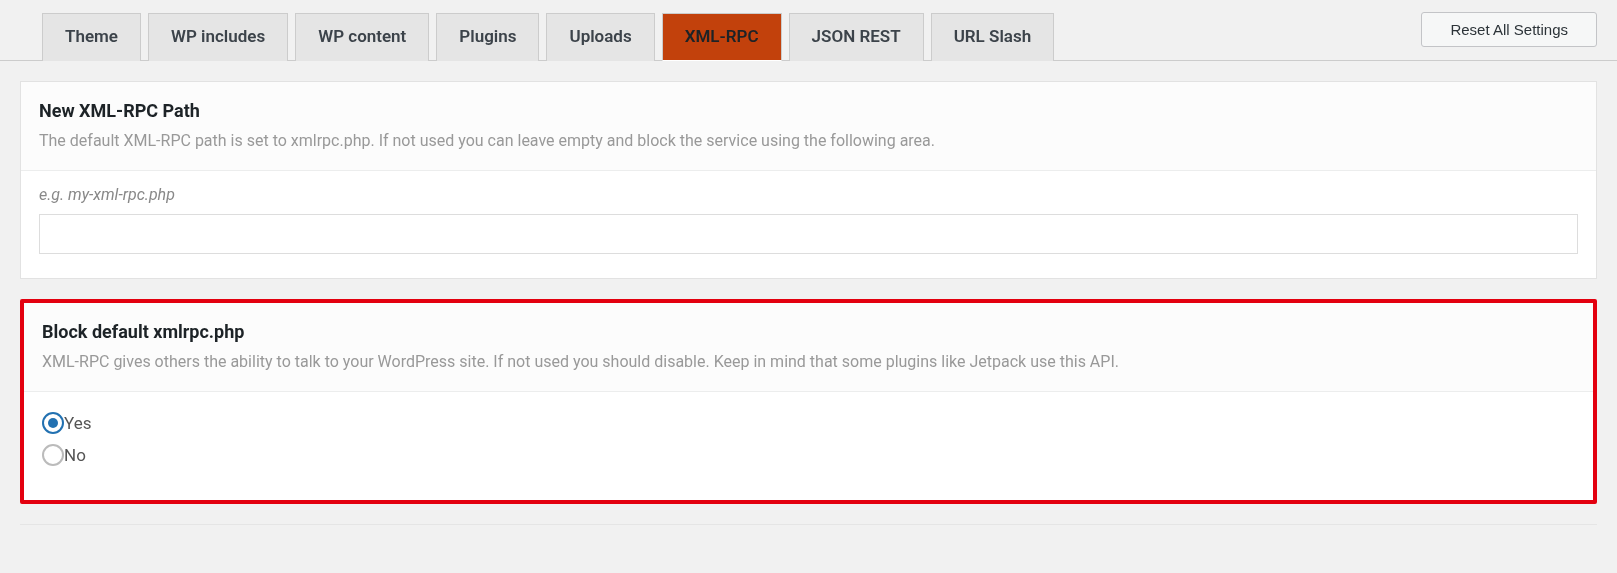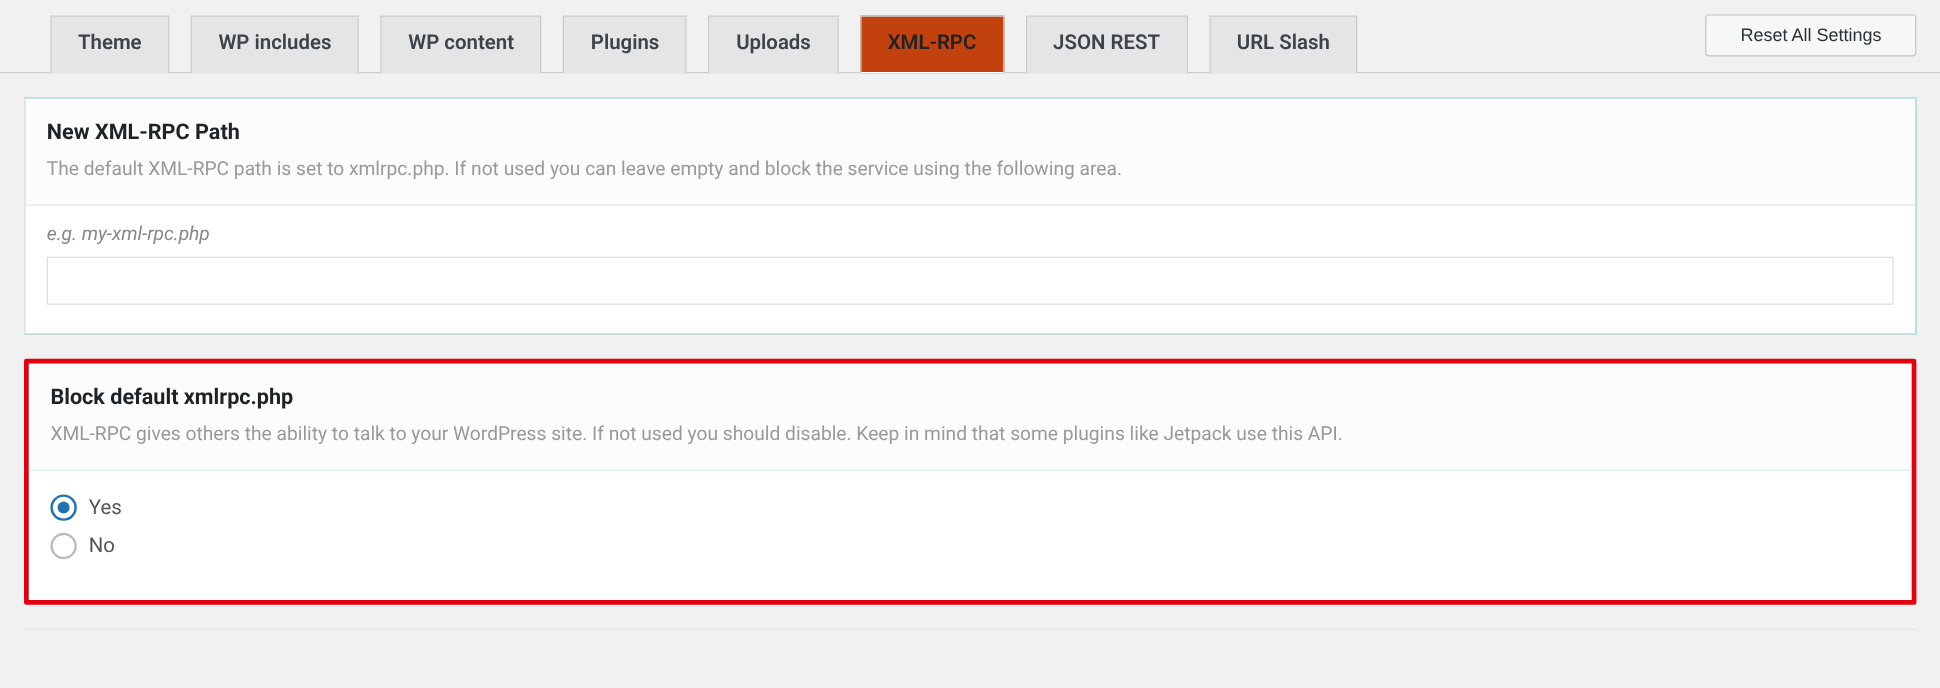--- a/index.html
+++ b/index.html
@@ -14,21 +14,21 @@
   }
   .toolbar {
     display: flex;
     align-items: flex-start;
     gap: 12px;
     padding: 12px 20px 0 42px;
     border-bottom: 1px solid #ccc;
   }
   .tabs {
     display: flex;
-    gap: 18px;
+    gap: 7px;
     flex: 1;
   }
   .tab {
     background: #e5e5e5;
     border: 1px solid #ccc;
     border-bottom: none;
     padding: 12px 22px 14px 22px;
     font-size: 17px;
     font-weight: 600;
     color: #3c434a;
@@ -90,21 +90,20 @@
     font-size: 15px;
     background: #fff;
   }
   .panel.highlighted {
     border: 4px solid #e3000f;
     border-radius: 2px;
   }
   .radio-row {
     display: flex;
     align-items: center;
-    gap: 10px;
     margin: 6px 0 10px 0;
   }
   .radio {
     width: 22px;
     height: 22px;
     border: 2px solid #bbb;
     border-radius: 50%;
     display: inline-flex;
     align-items: center;
     justify-content: center;

